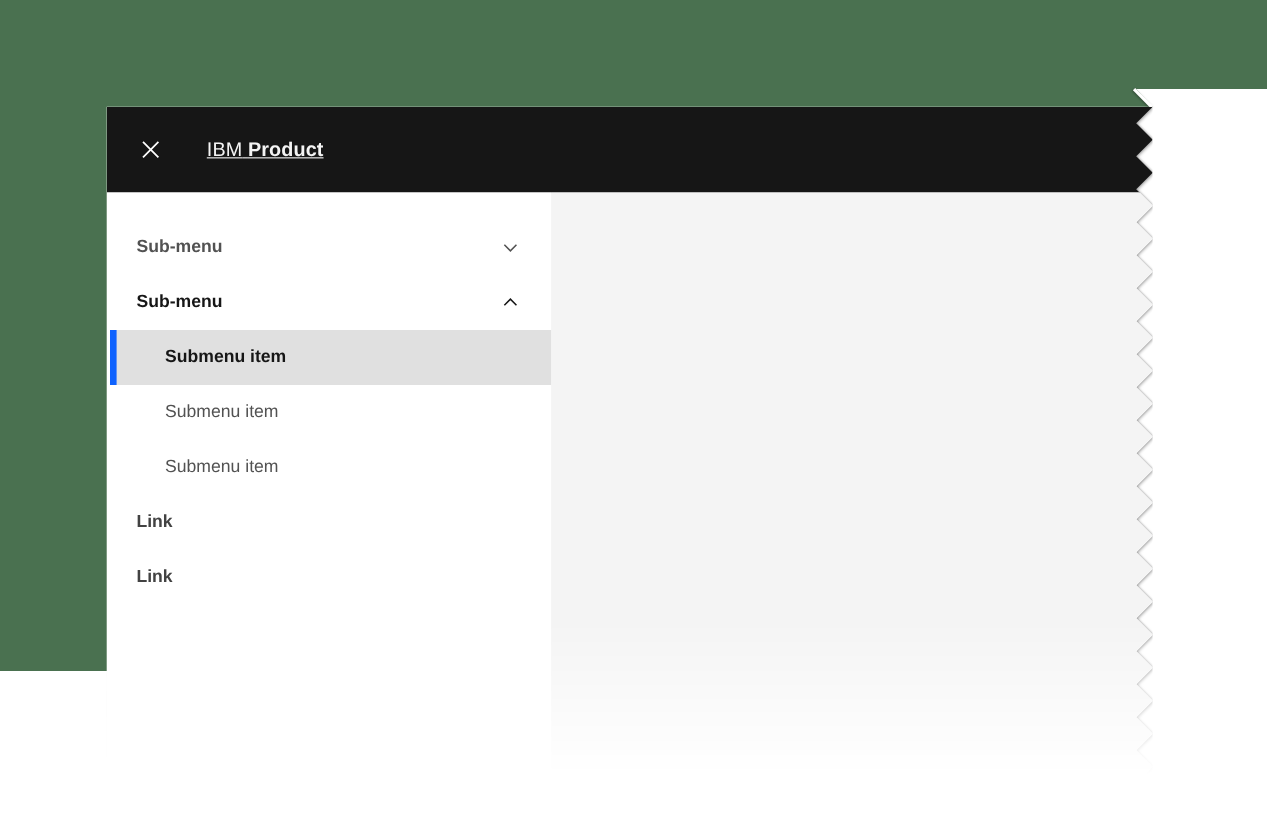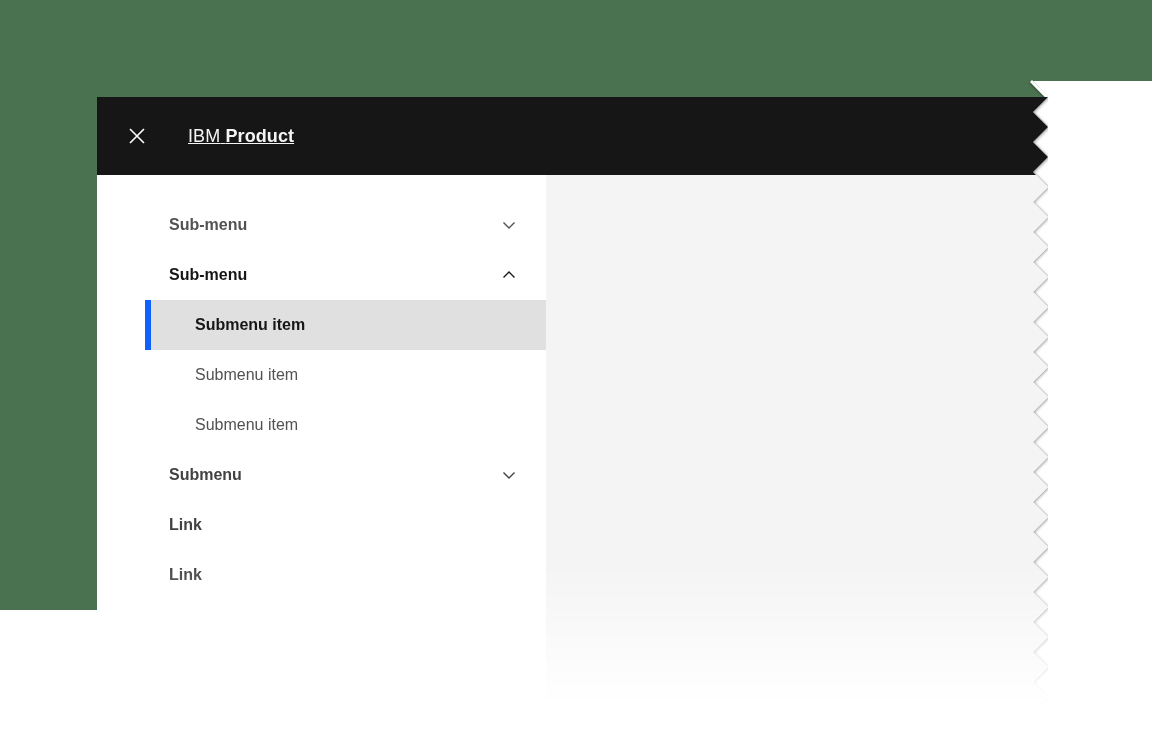--- a/index.html
+++ b/index.html
@@ -89,21 +89,20 @@
     flex: 1 1 auto;
     display: flex;
     min-height: 0;
   }
   .sidenav {
     flex: 0 0 404px;
     width: 404px;
     background: #ffffff;
     padding-top: 25px;
     box-sizing: border-box;
-    margin-left: 45px;
   }
   .content {
     flex: 1 1 auto;
     background: #f4f4f4;
   }
 
   .nav-item {
     position: relative;
     height: 50px;
     display: flex;
@@ -184,28 +183,20 @@
           </div>
 
           <div class="nav-item sub w-reg">
             <span>Submenu item</span>
           </div>
 
           <div class="nav-item sub w-reg">
             <span>Submenu item</span>
           </div>
 
-          <div class="nav-item w-mid">
-            <span>Submenu</span>
-            <span class="chev">
-              <svg width="16" height="16" viewBox="0 0 16 16">
-                <path d="M2.5 5.5 L8 11 L13.5 5.5" fill="none" stroke="#424242" stroke-width="1.4"></path>
-              </svg>
-            </span>
-          </div>
 
           <div class="nav-item w-mid">
             <span>Link</span>
           </div>
 
           <div class="nav-item w-mid">
             <span>Link</span>
           </div>
 
         </nav>

